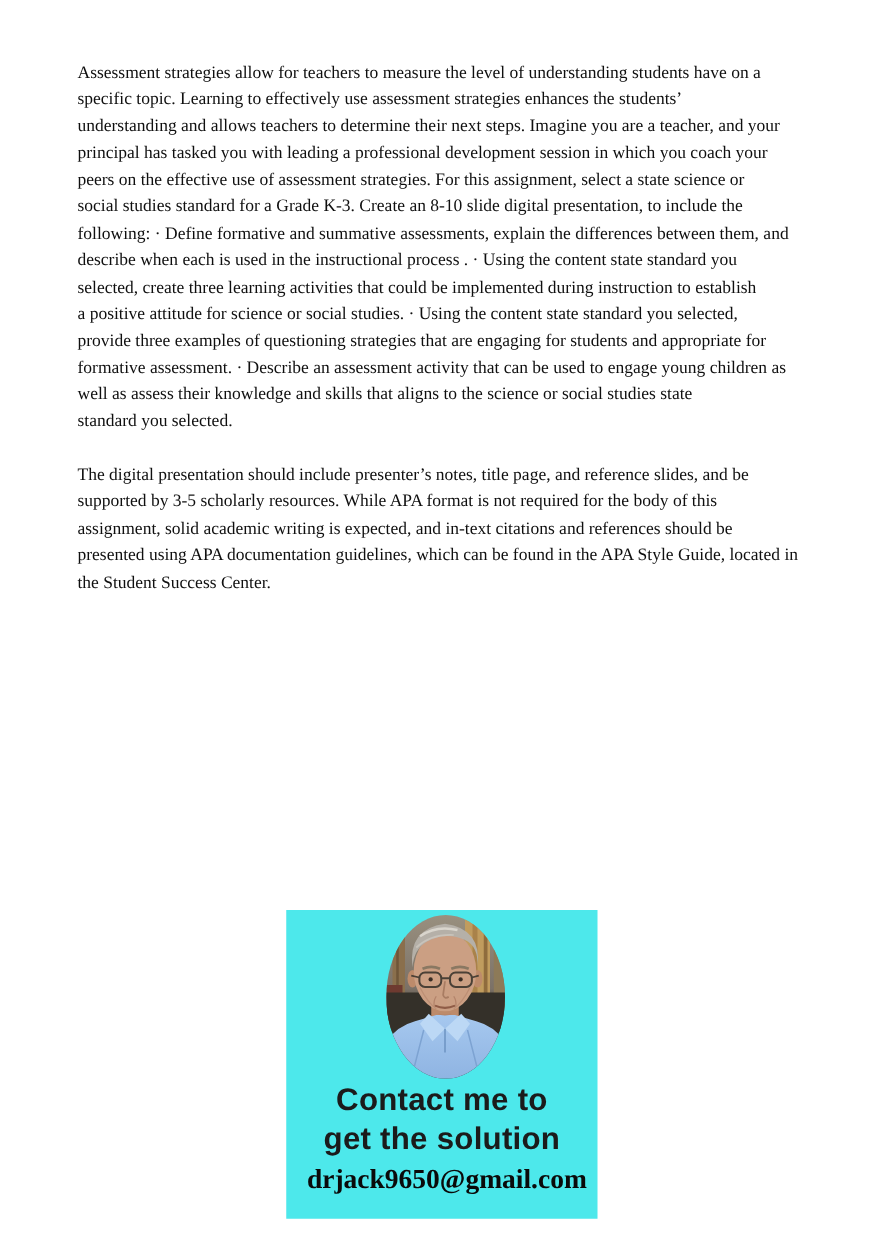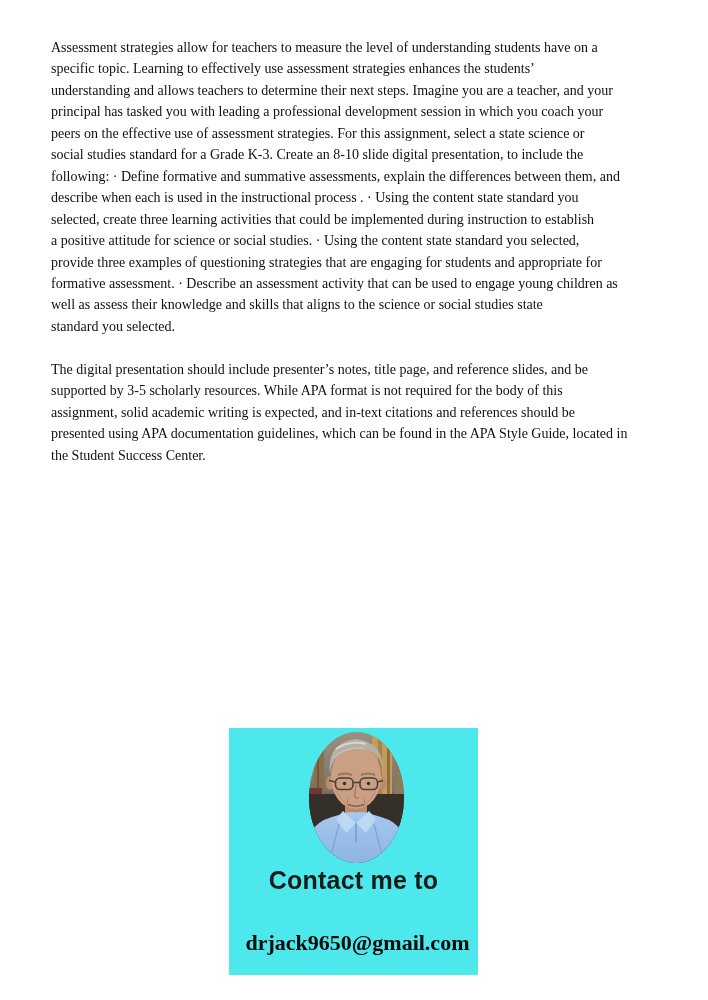--- a/index.html
+++ b/index.html
@@ -18,21 +18,21 @@
     position: absolute;
     left: 47px;
     top: 33px;
     width: 660px;
     font-family: "Liberation Serif", serif;
     font-size: 14px;
     line-height: 21.45px;
     color: #0f0f0f;
   }
   .doc-text p {
-    margin: 4px;
+    margin: 15px;
     white-space: pre;
   }
   .doc-text p + p {
     margin-top: 21.45px;
   }
   .contact-card {
     position: absolute;
     left: 229px;
     top: 728px;
     width: 249px;
@@ -167,18 +167,19 @@
 
         <path d="M40,65 Q37.5,69 38.5,73 M54,65 Q56.5,69 55.5,73" stroke="#b3836a" stroke-width="1" fill="none"></path>
 
         <path d="M39,72.5 Q47,76 55,72.5" stroke="#8f5c46" stroke-width="1.7" fill="none"></path>
         <path d="M42,79 Q47,81 52,79" stroke="#b3836a" stroke-width="1" fill="none" opacity="0.7"></path>
       </svg>
     </div>
 
     <div class="contact-heading">
       <div>Contact me to</div>
+      <div>get the solution</div>
     </div>
 
     <div class="contact-email">drjack9650@gmail.com</div>
   </div>
 
 </div>
 
 </body></html>

